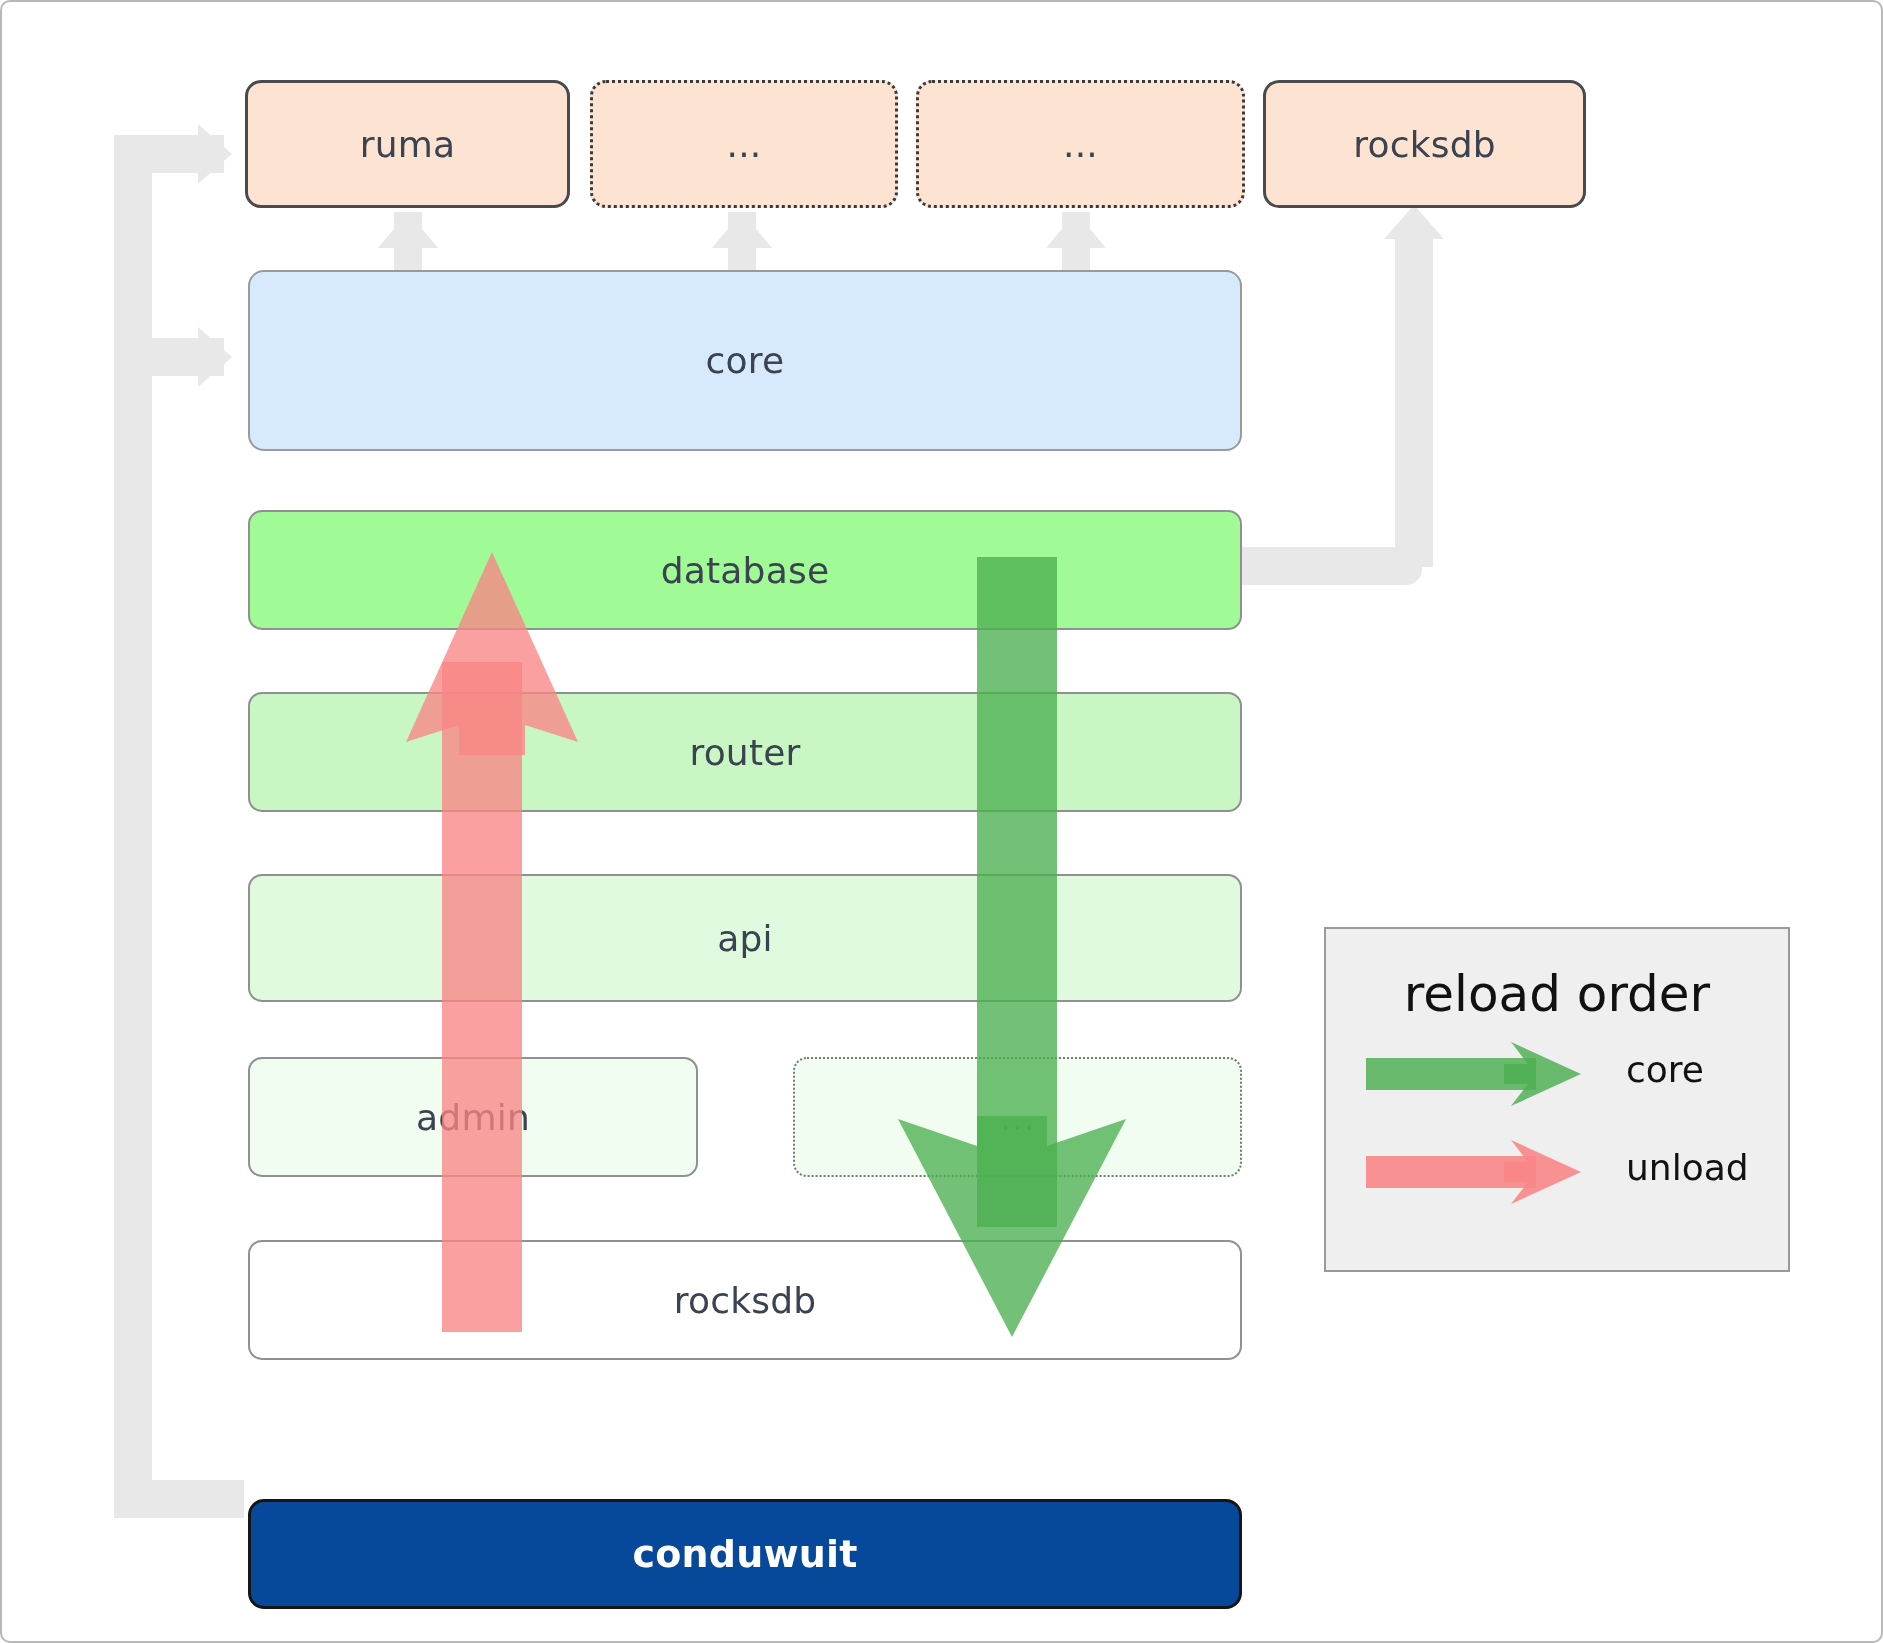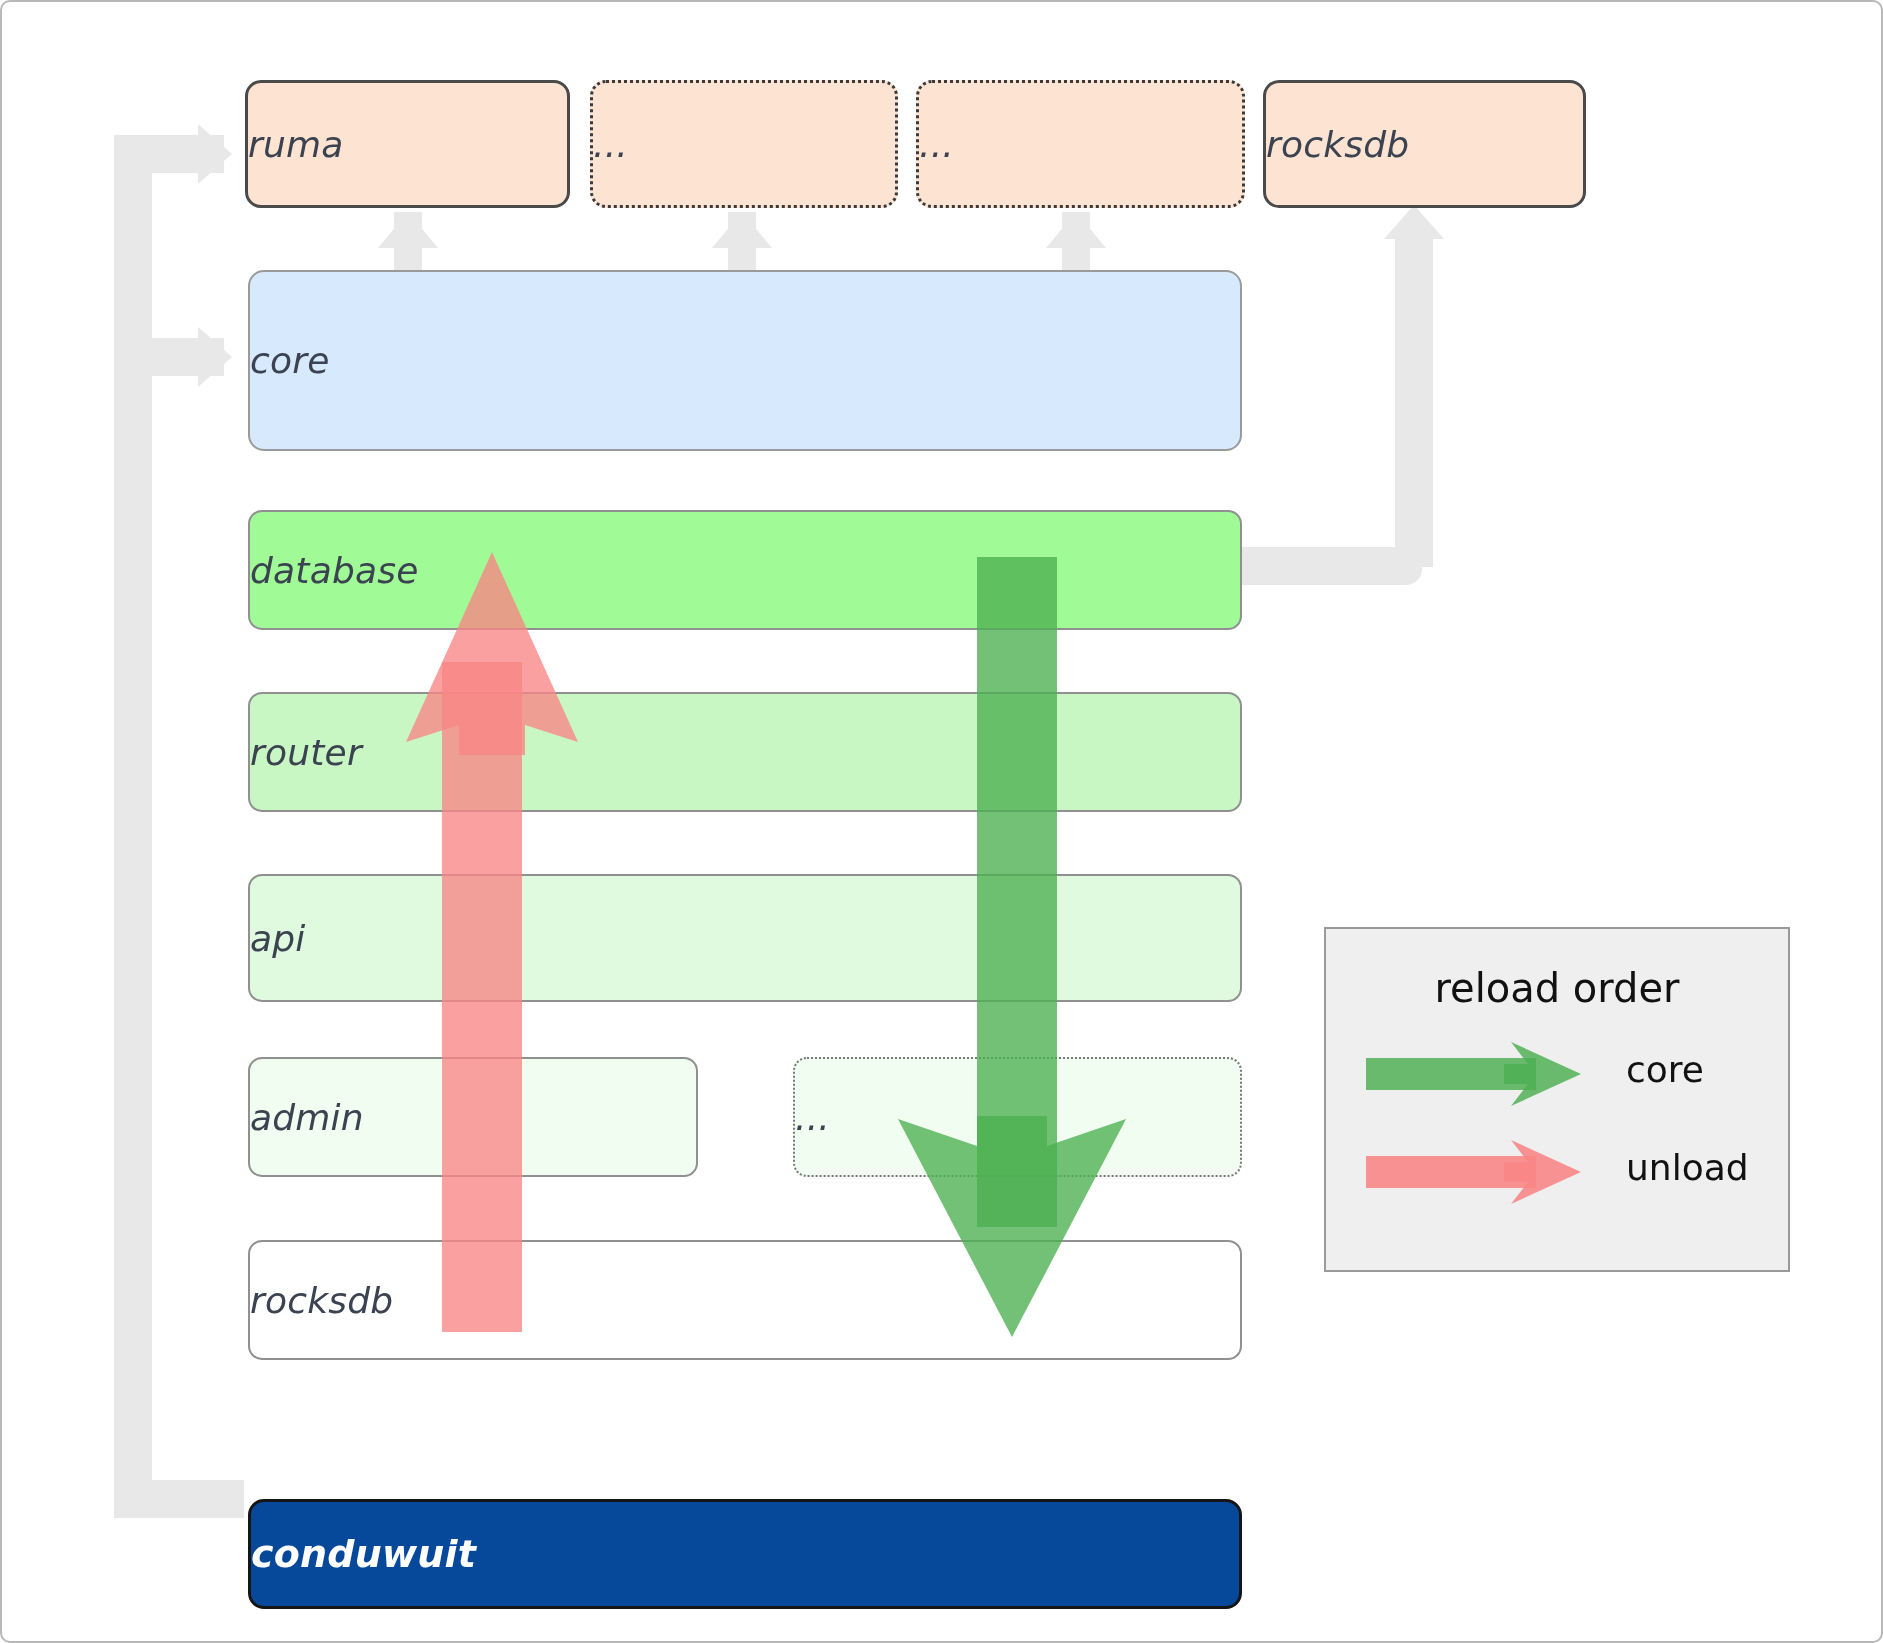--- a/index.html
+++ b/index.html
@@ -19,27 +19,26 @@
     border: 2px solid #b8b8b8;
     border-radius: 10px;
     box-sizing: border-box;
     overflow: hidden;
   }
   .node {
     position: absolute;
     box-sizing: border-box;
     display: flex;
     align-items: center;
-    justify-content: flex-start;
+    justify-content: center;
     border-radius: 14px;
     font-size: 36px;
     color: #3b4250;
     letter-spacing: 0.2px;
     z-index: 4;
-    font-style: italic;
   }
   .node.dep {
     background: #fde3d1;
     border: 3px solid #4a4a4a;
     border-radius: 16px;
   }
   .node.dep.dotted {
     border: 3px dotted #3a3a3a;
   }
   .node.core {
@@ -98,21 +97,21 @@
     background: #efefef;
     border: 2px solid #9a9a9a;
     box-sizing: border-box;
     z-index: 8;
   }
   .legend-title {
     position: absolute;
     width: 100%;
     text-align: center;
     top: 36px;
-    font-size: 40px;
+    font-size: 50px;
     color: #111111;
   }
   .legend-row-label {
     position: absolute;
     font-size: 36px;
     color: #111111;
   }
 </style>
 </head>
 <body>

